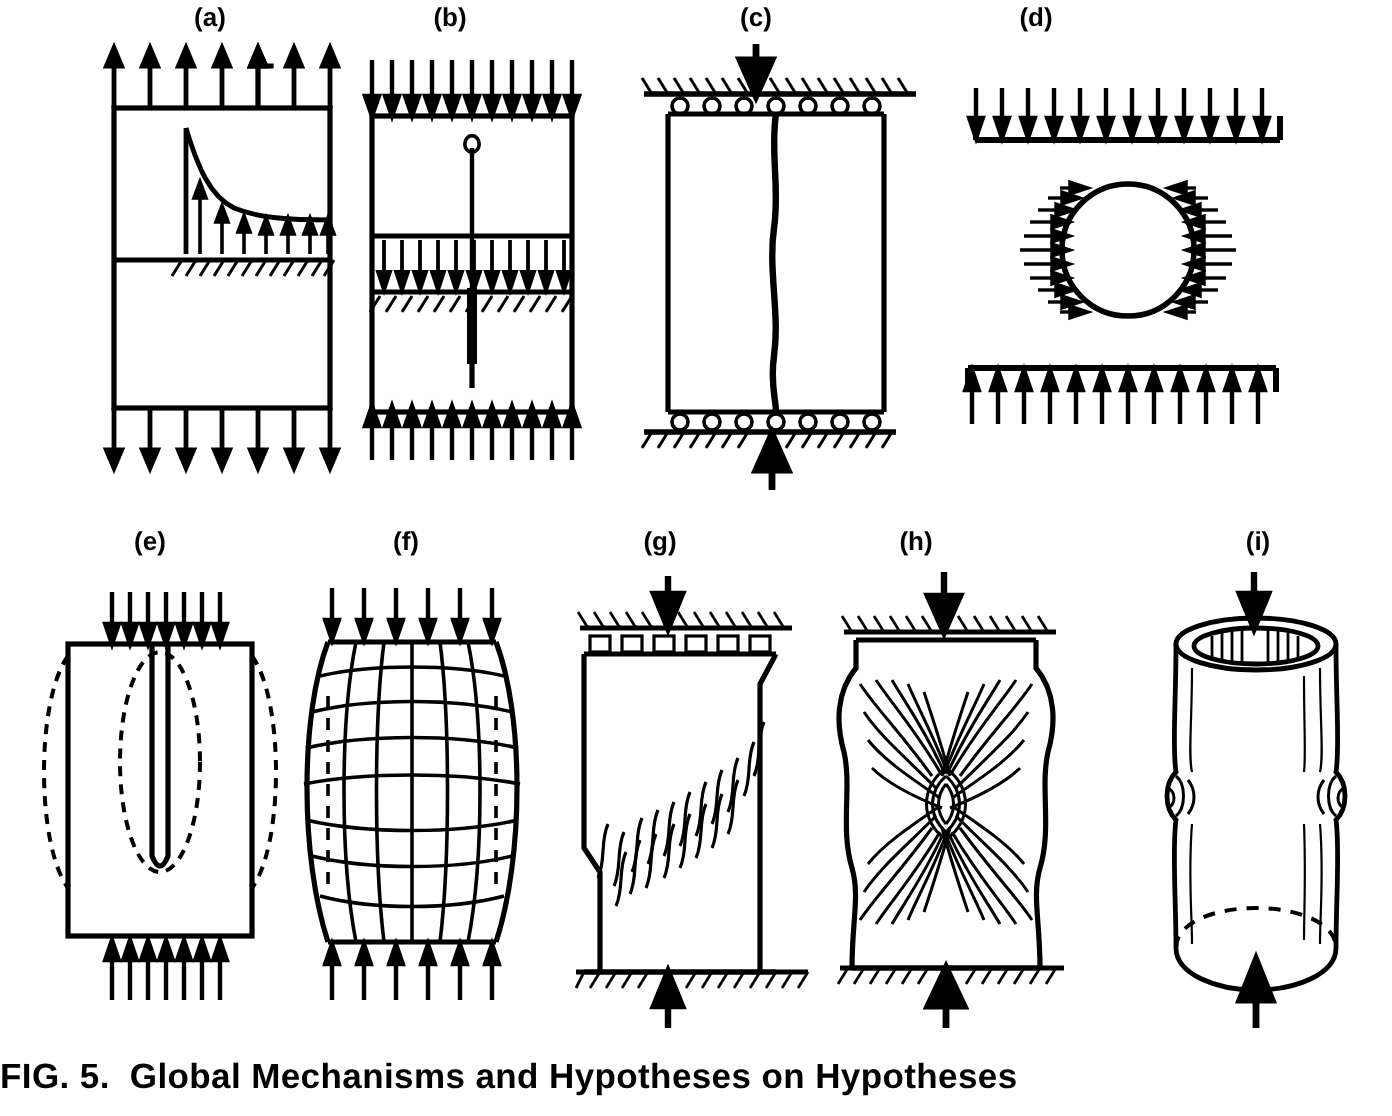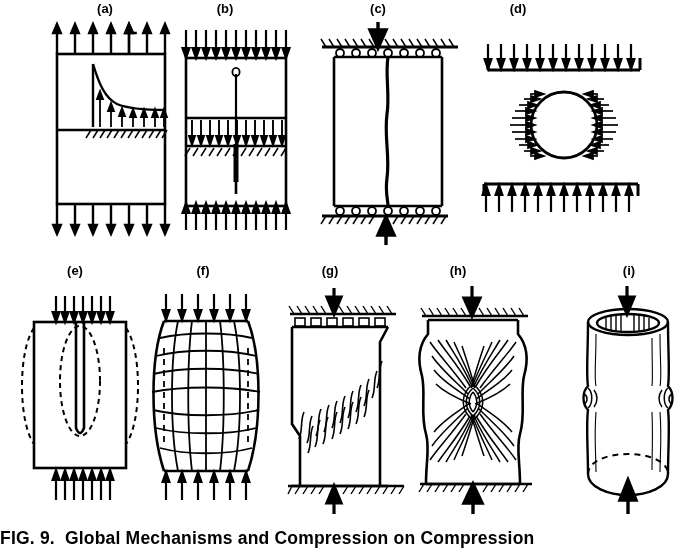--- a/index.html
+++ b/index.html
@@ -820,16 +820,16 @@
         <path d="M 22 192 C 22 179, 42 172, 62 172 C 82 172, 102 179, 102 192"></path>
       </g>
       <g stroke="#000" stroke-width="3.4" fill="#000">
         <line x1="62" y1="232" x2="62" y2="216"></line>
         <polygon points="62,198 54,218 70,218"></polygon>
       </g>
     </svg>
   </div>
 
   <div class="caption">
-    <span class="cap-num">FIG. 9.</span><span>Global Mechanisms and Compression on Compression</span>
+    <span class="cap-num">FIG. 5.</span><span>Global Mechanisms and Hypotheses on Hypotheses</span>
   </div>
 
 </div>
 
 </body></html>

